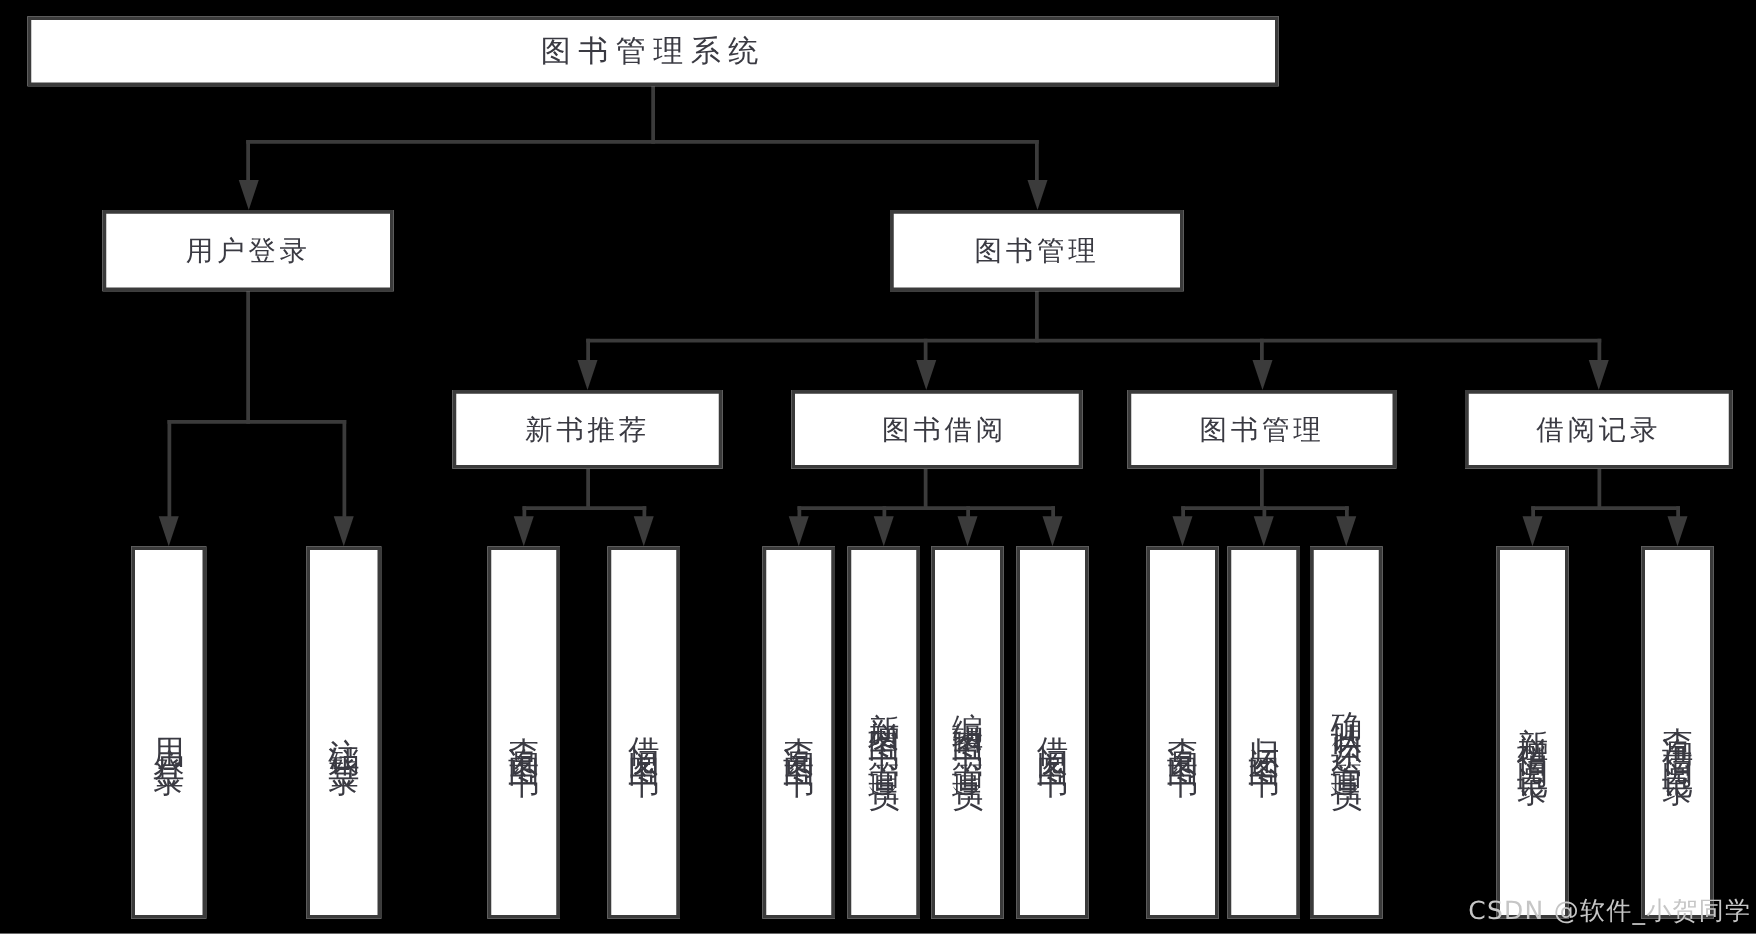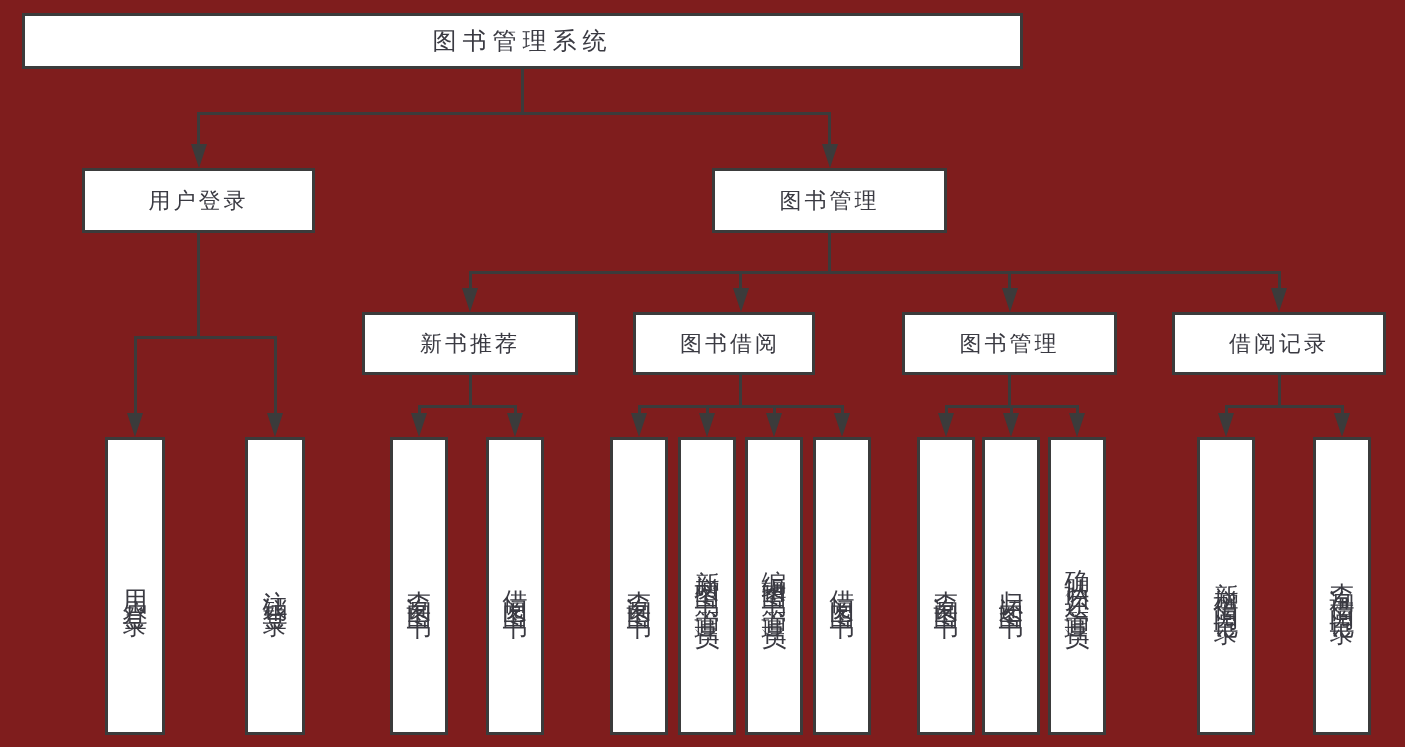--- a/index.html
+++ b/index.html
@@ -5,21 +5,21 @@
   :root{
     --line:#3b3b3b;
     --text:#3a3a42;
     --boxbg:#ffffff;
     --wm:#c6c6c6;
   }
   html,body{margin:0;padding:0;background:#ffffff;}
   .canvas{
     position:relative;
     width:1405px;height:747px;
-    background:#7f1d1d;
+    background:#000000;
     font-family:"DejaVu Sans","Liberation Sans",sans-serif;
     color:var(--text);
     overflow:hidden;
   }
   .box{
     position:absolute;
     box-sizing:border-box;
     border:3px solid var(--line);
     background:var(--boxbg);
     display:flex;
@@ -118,21 +118,21 @@
   <div class="ar" style="left:1218px;top:413px;"></div>
   <div class="vl" style="left:1340.5px;top:405px;height:9px;"></div>
   <div class="ar" style="left:1334px;top:413px;"></div>
 
   <div class="box title-box" style="left:22px;top:13px;width:1001px;height:56px;">图书管理系统</div>
 
   <div class="box l2-box" style="left:82px;top:168px;width:233px;height:65px;">用户登录</div>
   <div class="box l3-box" style="left:362px;top:312px;width:216px;height:63px;">新书推荐</div>
 
   <div class="box l2-box" style="left:712px;top:168px;width:235px;height:65px;">图书管理</div>
-  <div class="box l3-box" style="left:633px;top:312px;width:182px;height:63px;padding-left:12px;">图书借阅</div>
+  <div class="box l3-box" style="left:633px;top:312px;width:233px;height:63px;padding-left:12px;">图书借阅</div>
   <div class="box l3-box" style="left:902px;top:312px;width:215px;height:63px;">图书管理</div>
   <div class="box l3-box" style="left:1172px;top:312px;width:214px;height:63px;">借阅记录</div>
 
   <div class="box vbox" style="left:105px;top:437px;width:60px;height:298px;">用户登录</div>
   <div class="box vbox" style="left:245px;top:437px;width:60px;height:298px;">注销登录</div>
 
   <div class="box vbox" style="left:390px;top:437px;width:58px;height:298px;">查询图书</div>
   <div class="box vbox" style="left:486px;top:437px;width:58px;height:298px;">借阅图书</div>
 
   <div class="box vbox" style="left:610px;top:437px;width:58px;height:298px;">查询图书</div>
@@ -140,14 +140,15 @@
   <div class="box vbox" style="left:745px;top:437px;width:58px;height:298px;">编辑图书（管理员）</div>
   <div class="box vbox" style="left:813px;top:437px;width:58px;height:298px;">借阅图书</div>
 
   <div class="box vbox" style="left:917px;top:437px;width:58px;height:298px;">查询图书</div>
   <div class="box vbox" style="left:982px;top:437px;width:58px;height:298px;">归还图书</div>
   <div class="box vbox" style="left:1048px;top:437px;width:58px;height:298px;">确认归还（管理员）</div>
 
   <div class="box vbox" style="left:1197px;top:437px;width:58px;height:298px;">新增借阅记录</div>
   <div class="box vbox" style="left:1313px;top:437px;width:58px;height:298px;">查询借阅记录</div>
 
+  <div class="watermark">CSDN @软件_小贺同学</div>
 
 </div>
 
 </body></html>

